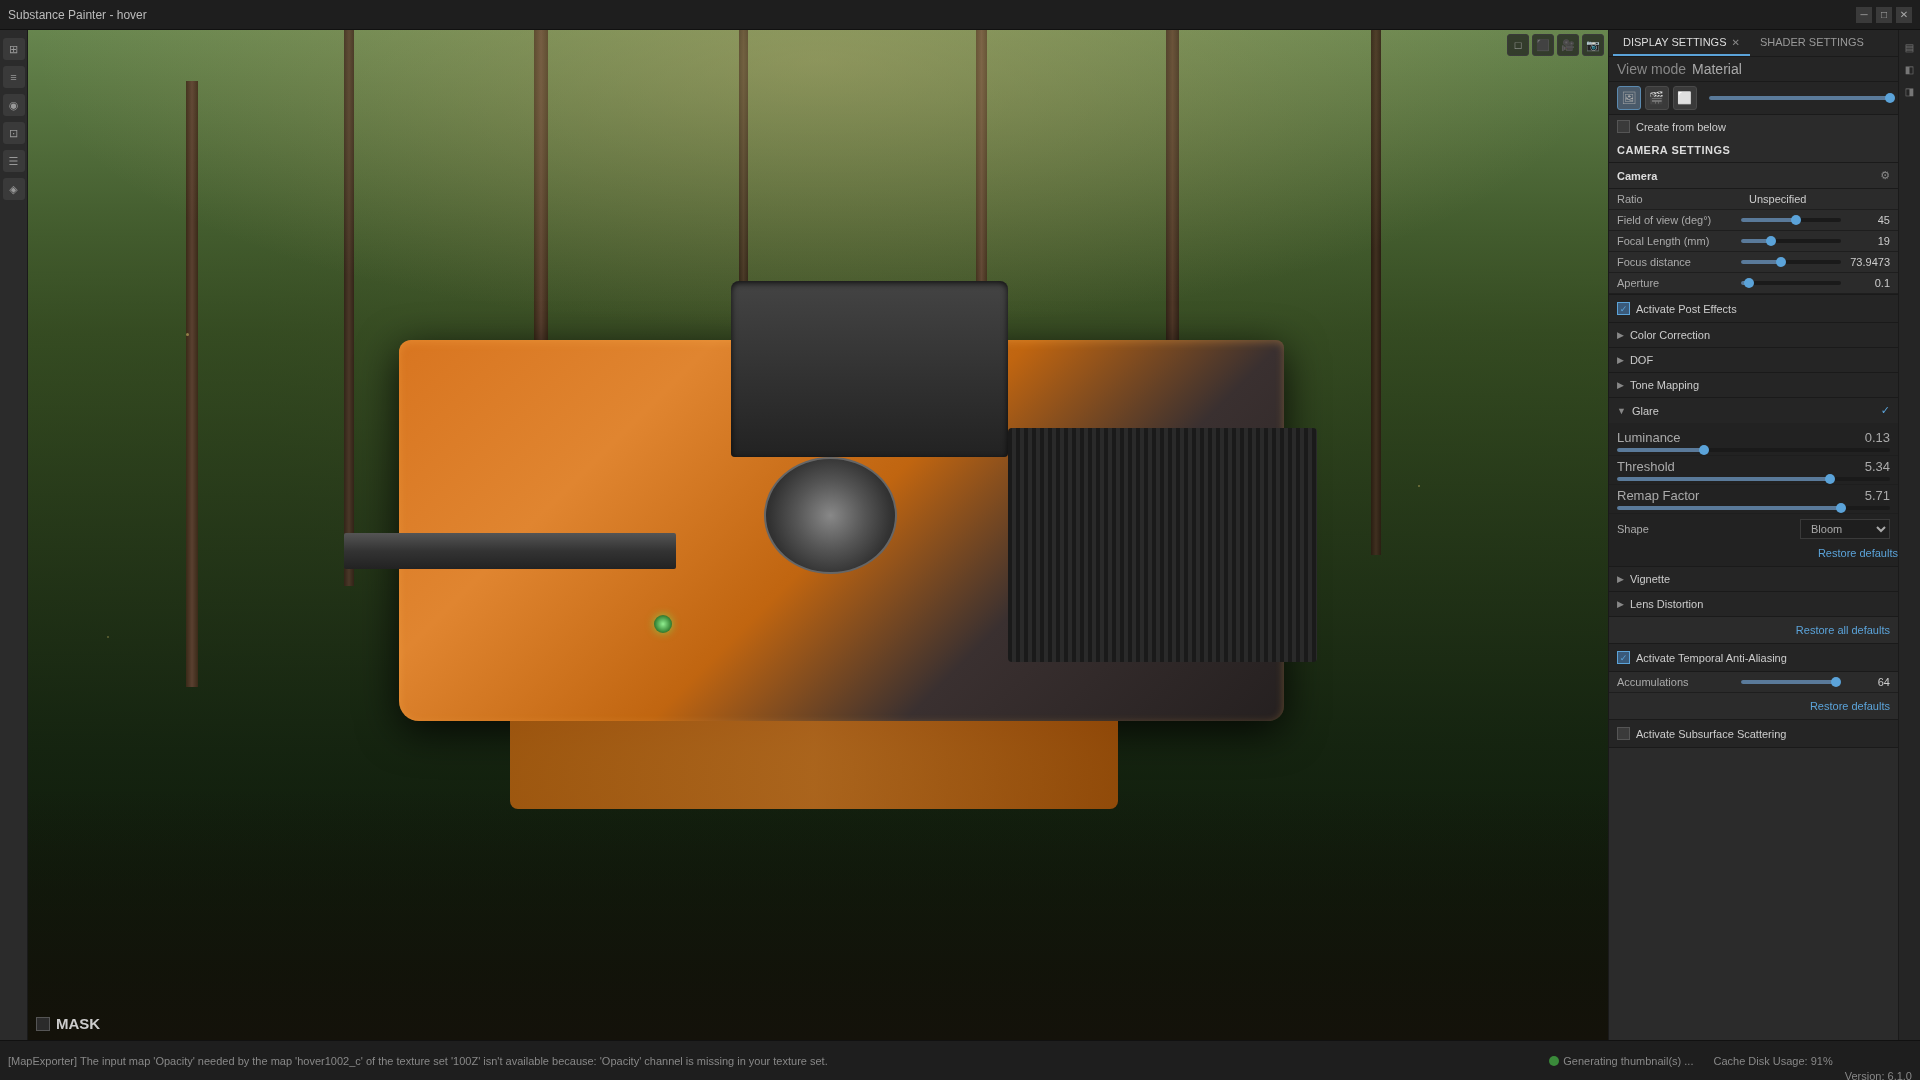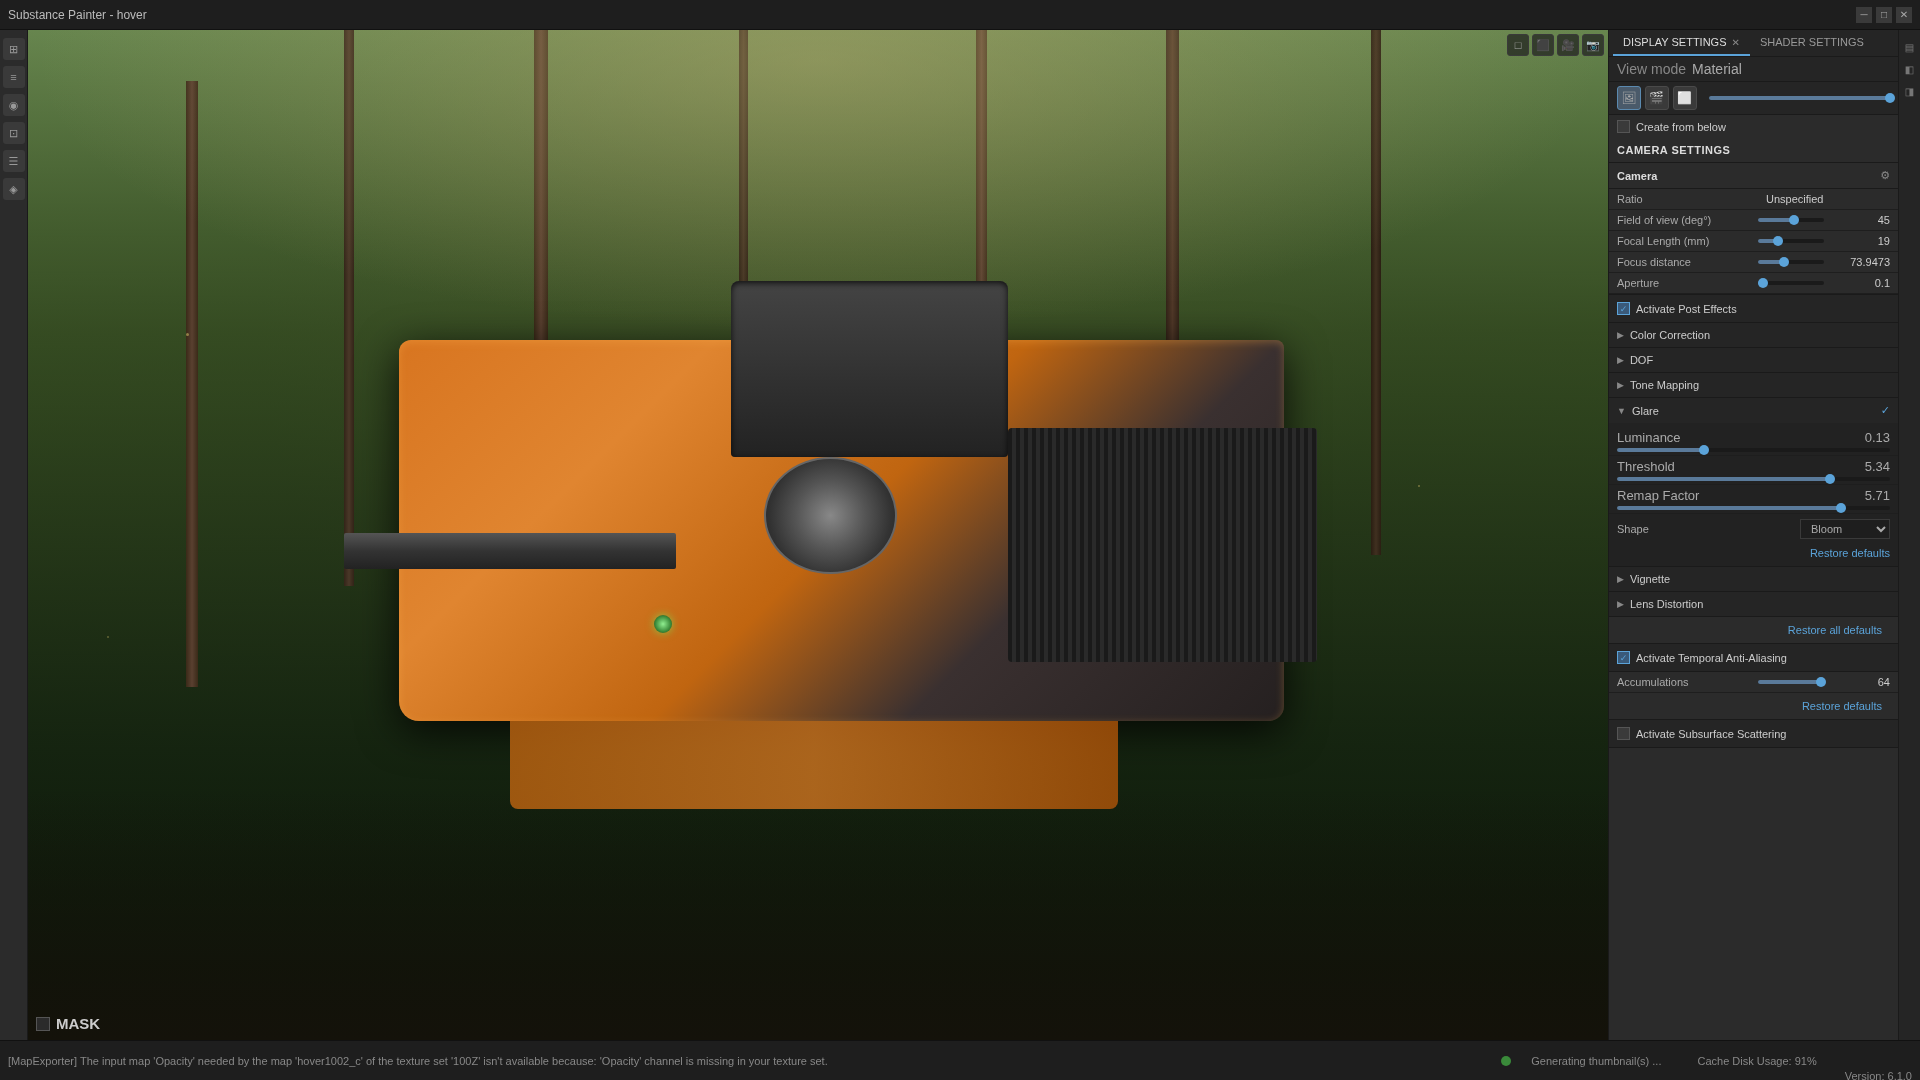--- a/index.html
+++ b/index.html
@@ -252,21 +252,21 @@
       font-size: 10px;
       cursor: pointer;
     }
 
     
     .prop-row {
       display: flex;
       align-items: center;
       padding: 4px 8px;
       border-bottom: 1px solid #1e1e1e;
-      gap: 21px;
+      gap: 4px;
     }
     .prop-row .prop-label {
       width: 120px;
       font-size: 11px;
       color: #aaa;
       flex-shrink: 0;
     }
     .prop-row .prop-value {
       width: 45px;
       text-align: right;
@@ -354,21 +354,21 @@
       width: 90px;
     }
 
     .restore-btn {
       background: none;
       border: none;
       color: #5ba3d9;
       font-size: 11px;
       cursor: pointer;
       text-align: right;
-      padding: 3px 8px;
+      padding: 3px 0;
       display: block;
       width: 100%;
     }
 
     
     #far-right {
       width: 22px;
       background: #252525;
       border-left: 1px solid #1a1a1a;
       display: flex;
@@ -405,21 +405,21 @@
     }
 
     
     #statusbar {
       height: 40px;
       background: #1e1e1e;
       border-top: 1px solid #111;
       display: flex;
       align-items: center;
       padding: 0 8px;
-      gap: 20px;
+      gap: 4px;
       font-size: 11px;
       color: #888;
     }
     .status-indicator {
       width: 10px; height: 10px;
       background: #3a8a3a;
       border-radius: 50%;
     }
 
     

